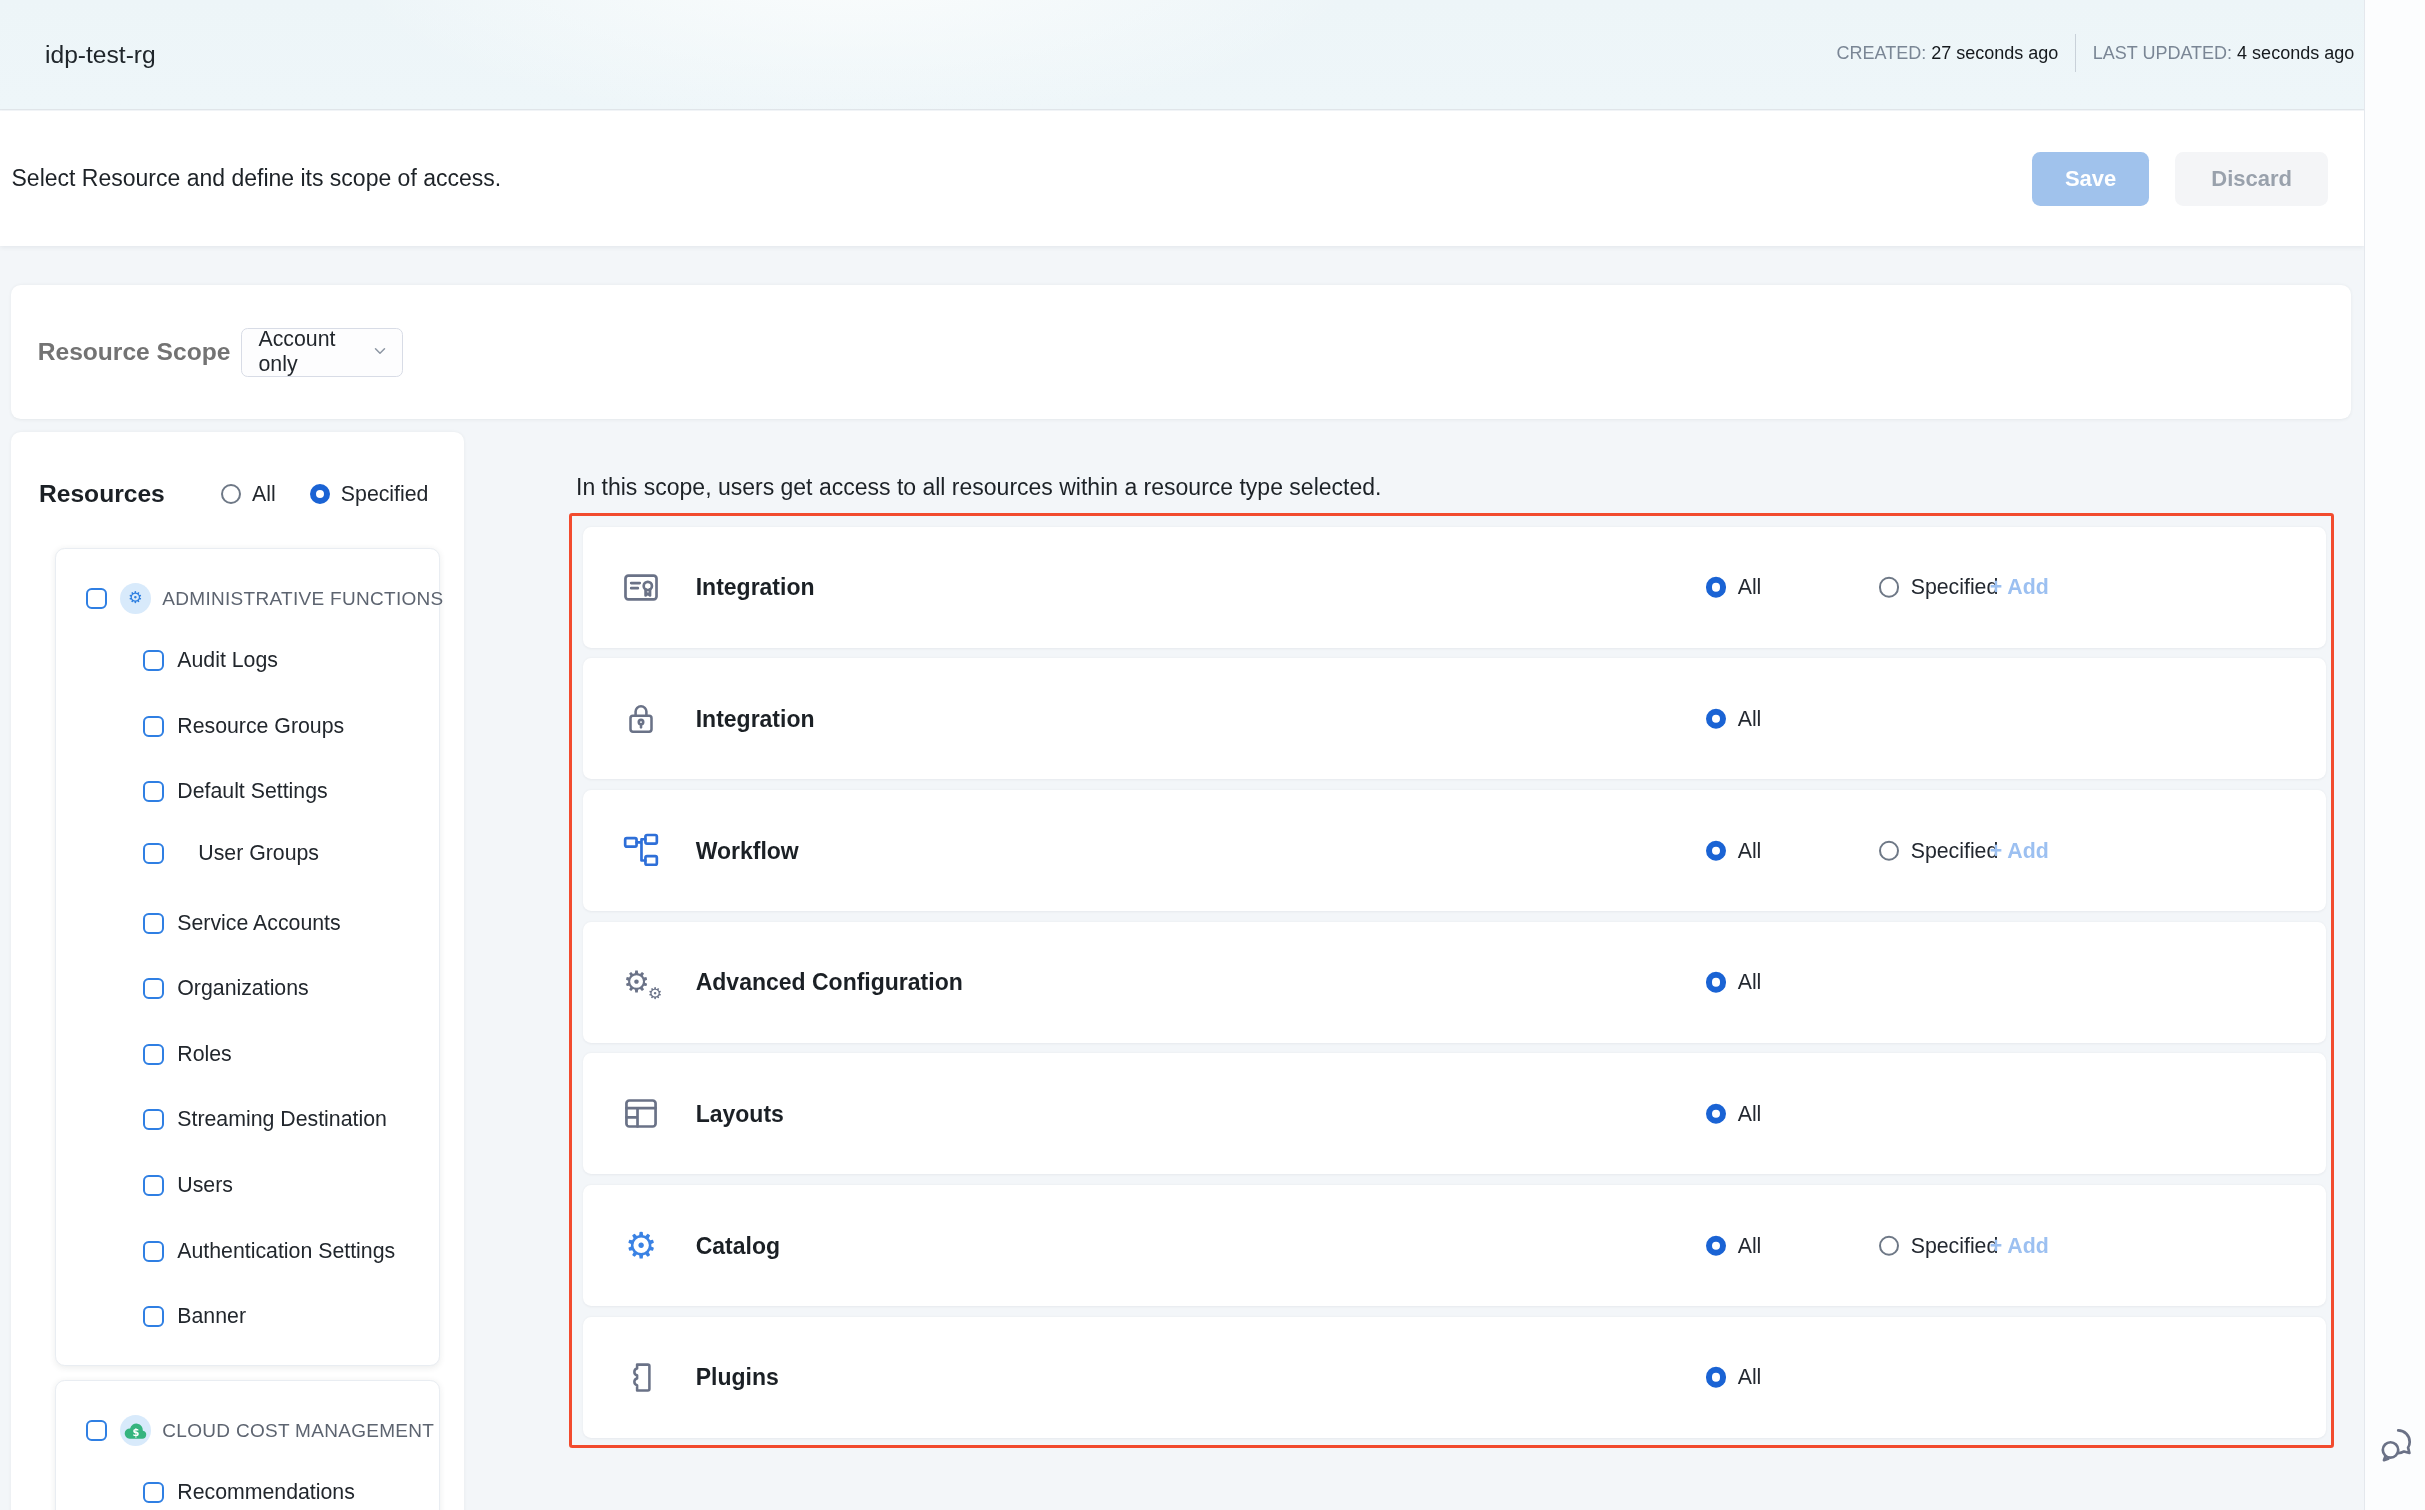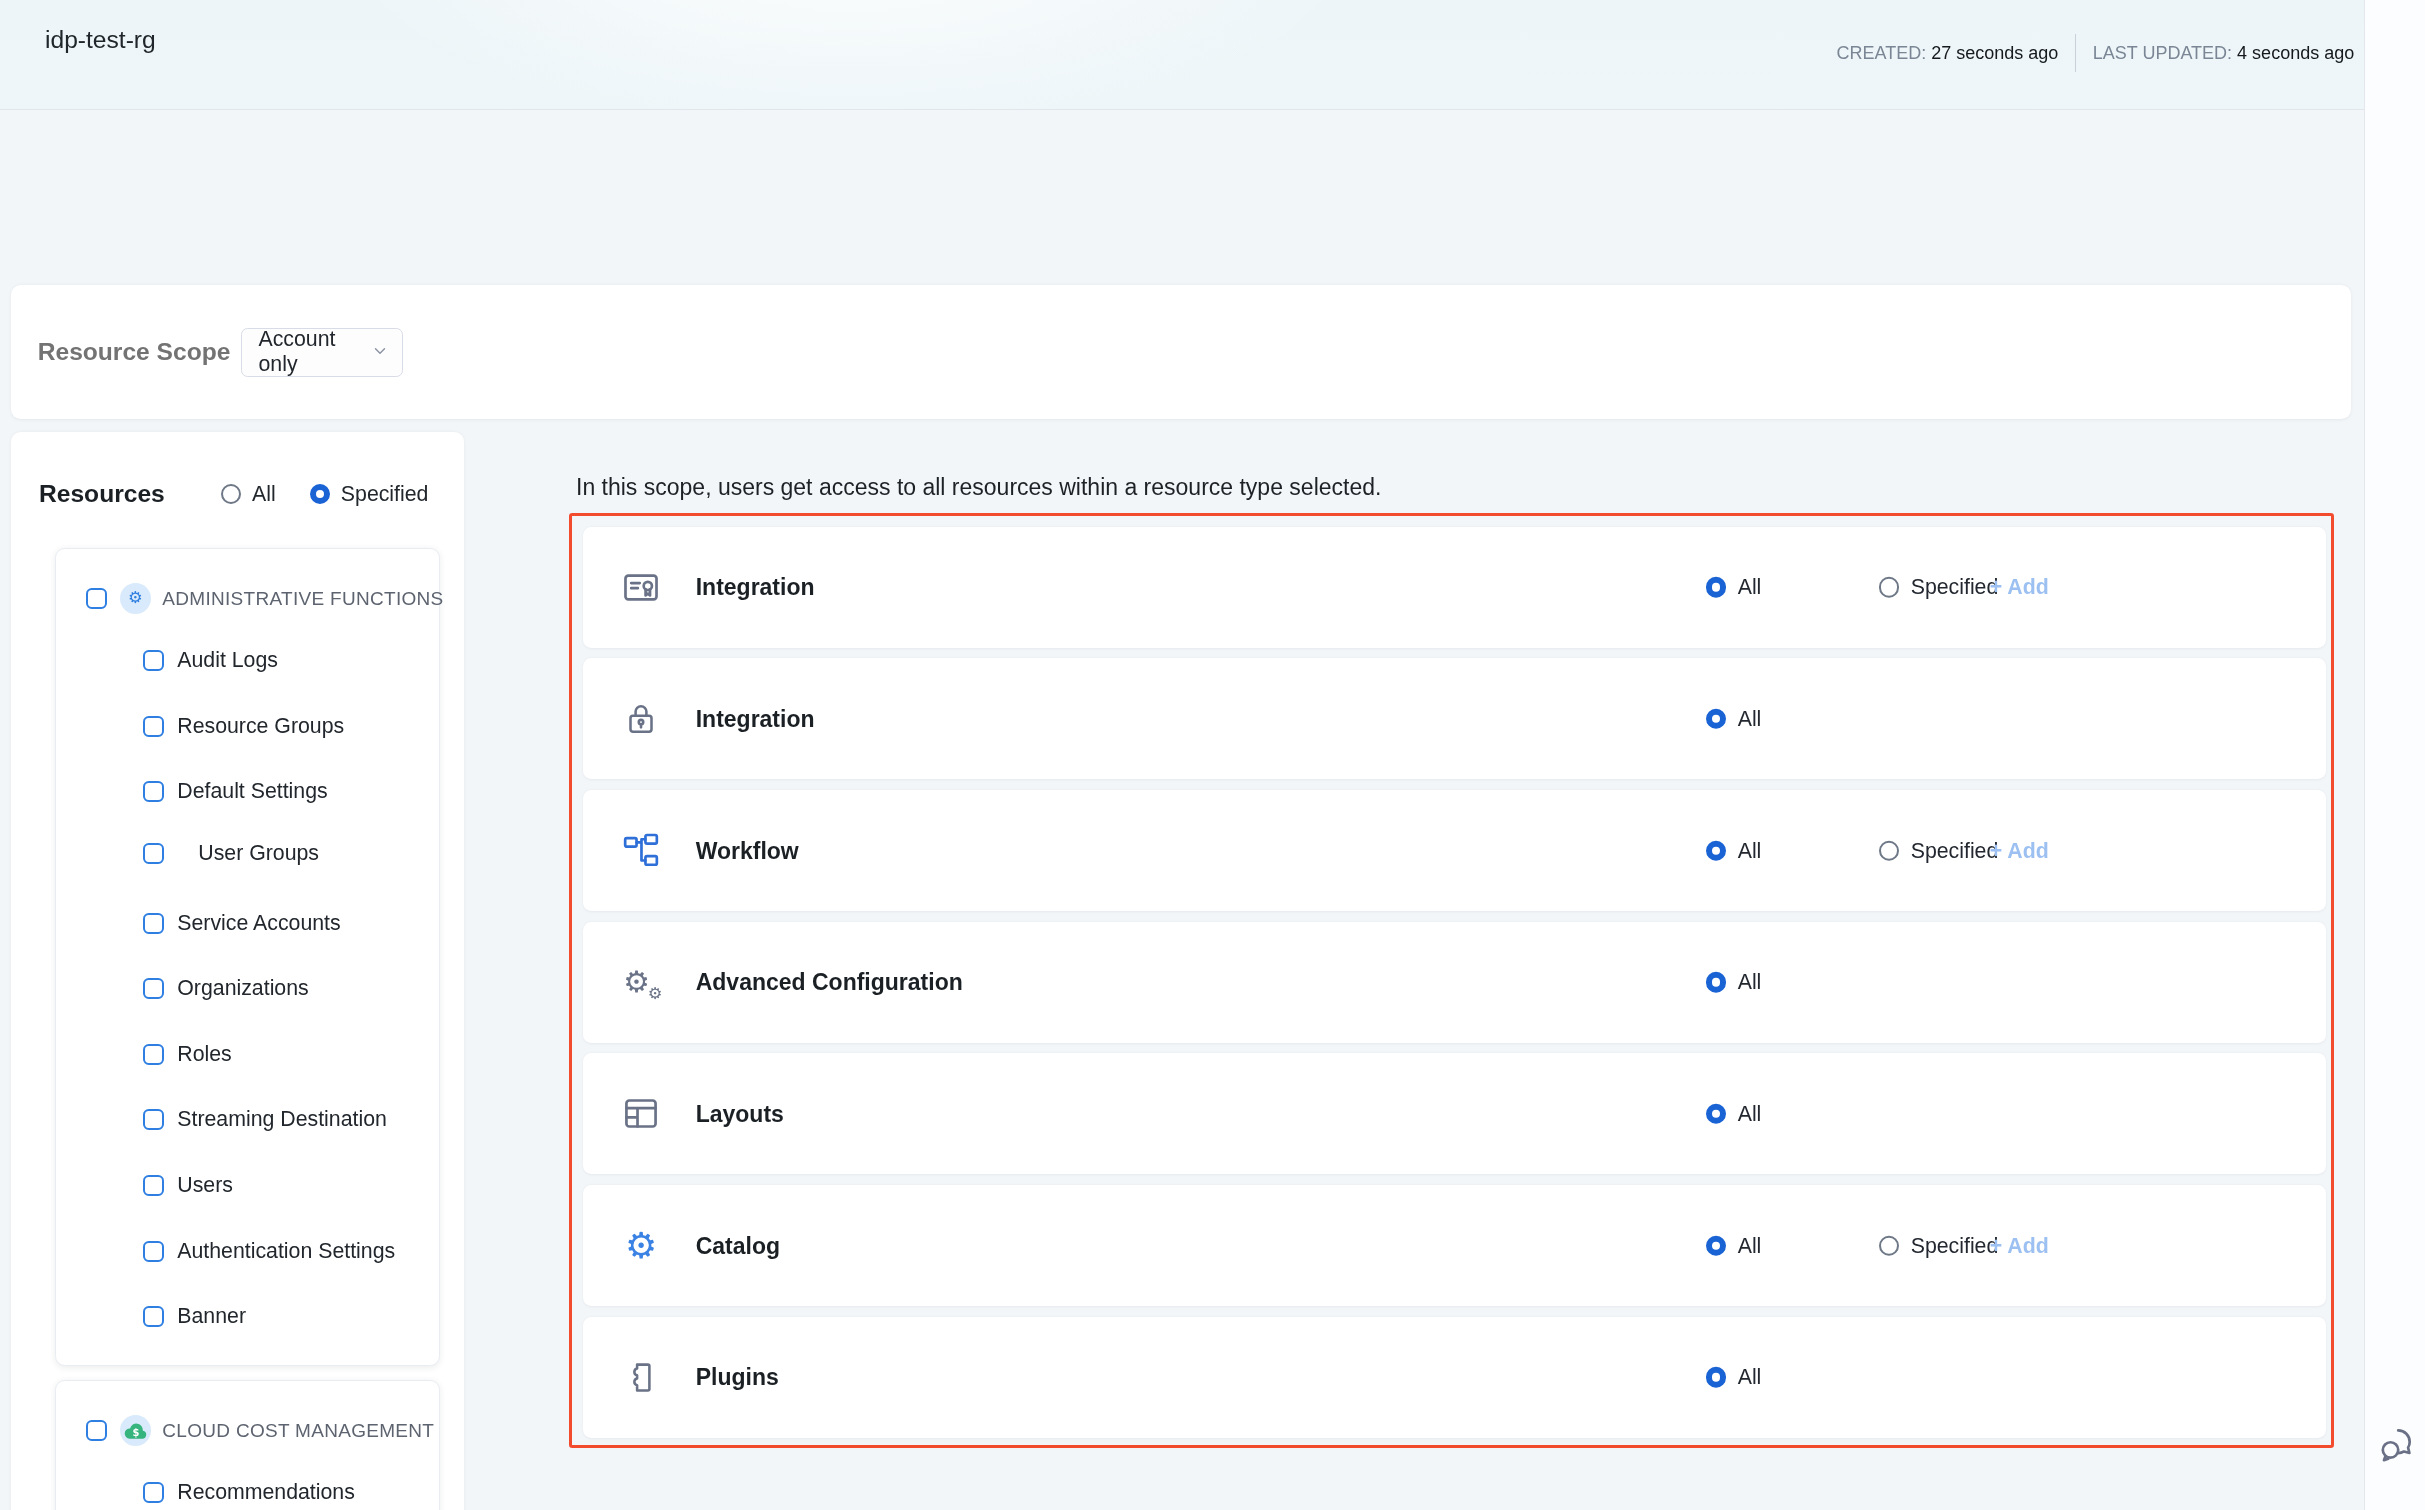--- a/index.html
+++ b/index.html
@@ -6,21 +6,21 @@
   html,body { width:2426px; height:1510px; overflow:hidden;
     font-family:"Liberation Sans", sans-serif; background:#fcfdfe; }
   .app { position:absolute; left:0; top:0; width:2365px; height:1510px;
     background:#f3f6f9; border-right:1.6px solid #e4e8ed; overflow:hidden; }
 
   
   .hdr { position:absolute; left:0; top:0; right:0; height:110px;
     background: radial-gradient(ellipse 738px 246px at 36% -40%, #fbfdfd 0%, rgba(251,253,253,0) 70%),
                 linear-gradient(180deg,#edf5f8 0%, #eef6f9 100%);
     border-bottom:0.8px solid #e1e6ea; }
-  .hdr-title { position:absolute; left:45px; top:26px; font-size:24.6px; font-weight:500; color:#20262b; }
+  .hdr-title { position:absolute; left:45px; top:41px; font-size:24.6px; font-weight:500; color:#20262b; }
   .hdr-meta { position:absolute; right:9.8px; top:34px; display:flex; align-items:center; gap:16.4px; }
   .meta-pair { font-size:18px; }
   .meta-label { color:#7a8695; }
   .meta-value { color:#15191d; font-weight:500; }
   .meta-sep { width:1.6px; height:38px; background:#c9d1d9; }
 
   
   .toolbar { position:absolute; left:0; top:111px; right:0; height:135px; background:#ffffff;
     box-shadow:0 1.6px 4.9px rgba(40,50,60,.08); display:flex; align-items:center;
     padding:0 36px 0 11.5px; z-index:3; }
@@ -94,20 +94,27 @@
 
   <div class="hdr">
     <div class="hdr-title">idp-test-rg</div>
     <div class="hdr-meta">
       <div class="meta-pair"><span class="meta-label">CREATED:</span> <span class="meta-value">27 seconds ago</span></div>
       <div class="meta-sep"></div>
       <div class="meta-pair"><span class="meta-label">LAST UPDATED:</span> <span class="meta-value">4 seconds ago</span></div>
     </div>
   </div>
 
+  <div class="toolbar">
+    <div class="toolbar-sub">Select Resource and define its scope of access.</div>
+    <div class="btns">
+      <button class="btn btn-save">Save</button>
+      <button class="btn btn-discard">Discard</button>
+    </div>
+  </div>
 
   <div class="scope-card">
     <div class="scope-label">Resource Scope</div>
     <div class="dropdown">
       <span class="dropdown-text">Account only</span>
       <span>
         <svg width="18" height="18" viewBox="0 0 24 24">
             <path d="M6 9l6 6 6-6" stroke="#8d96a3" stroke-width="2" fill="none" stroke-linecap="round" stroke-linejoin="round"></path>
           </svg>
       </span>

